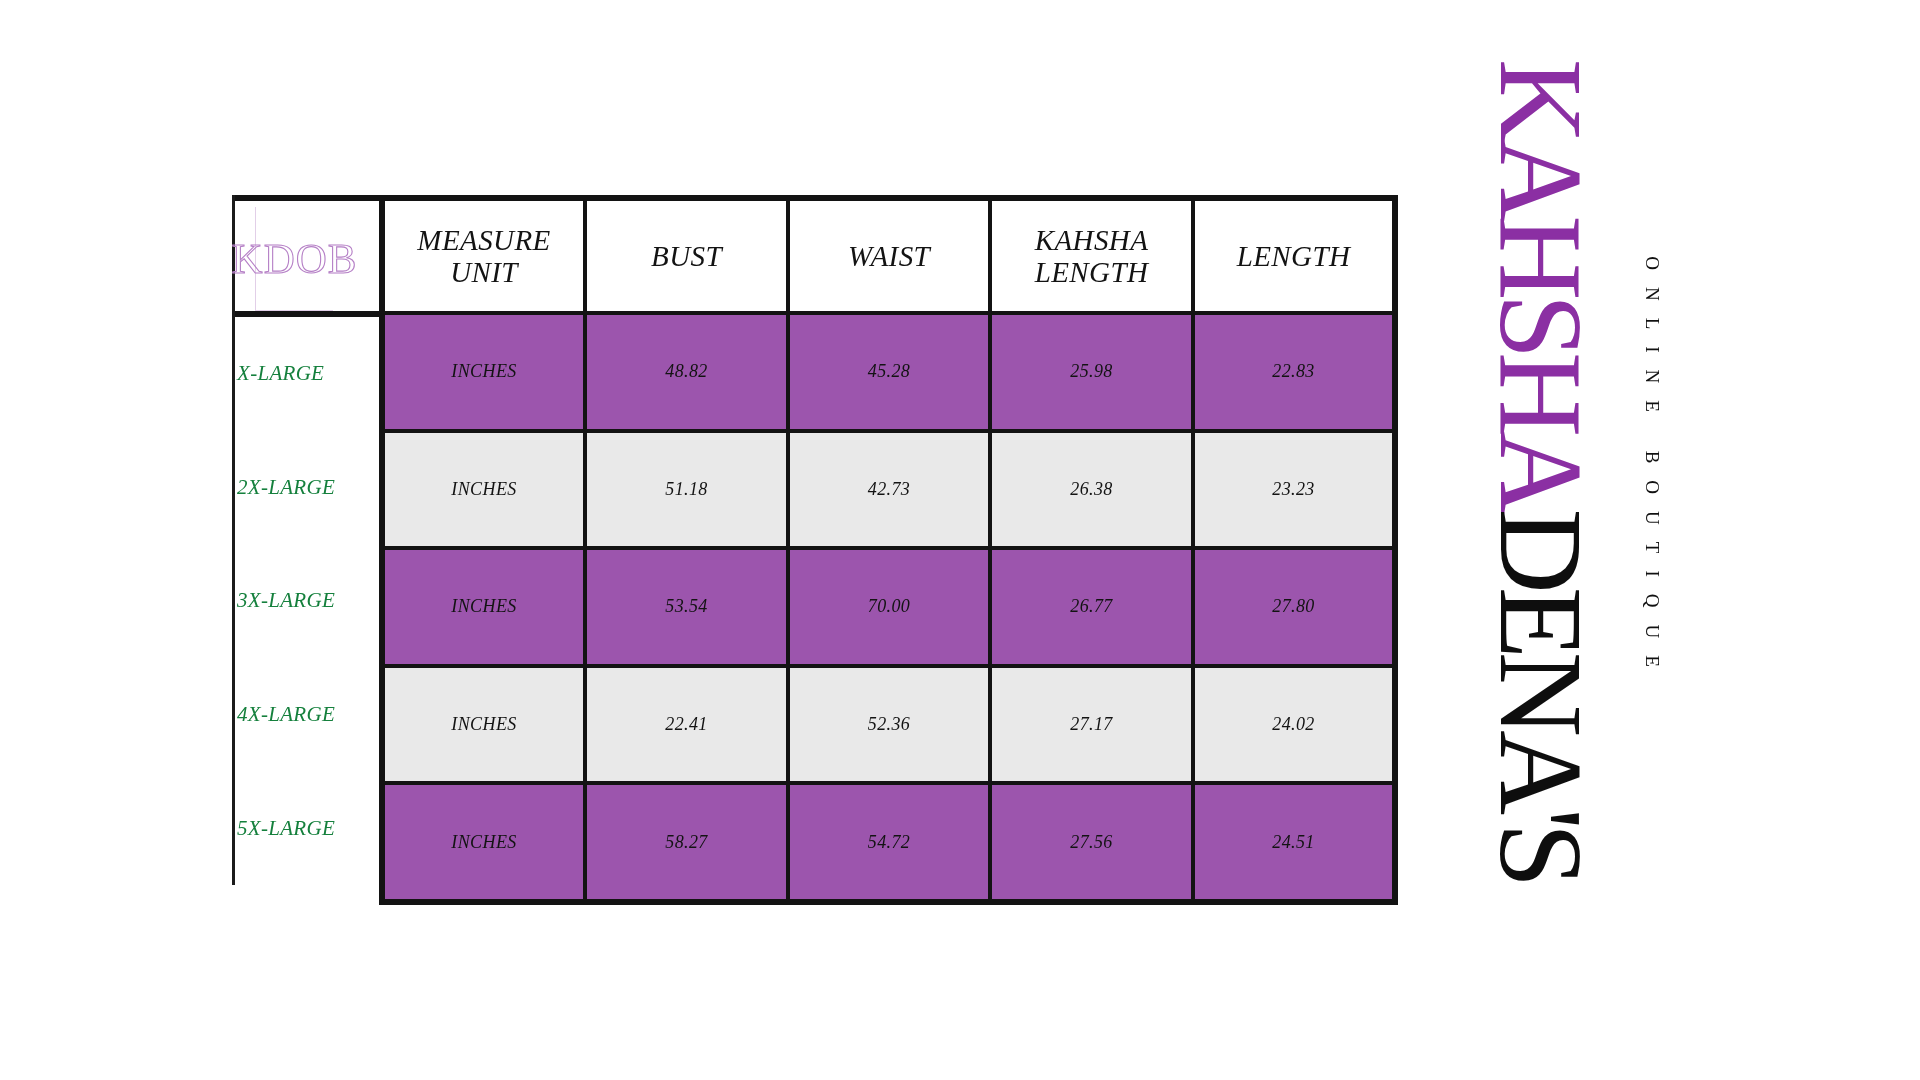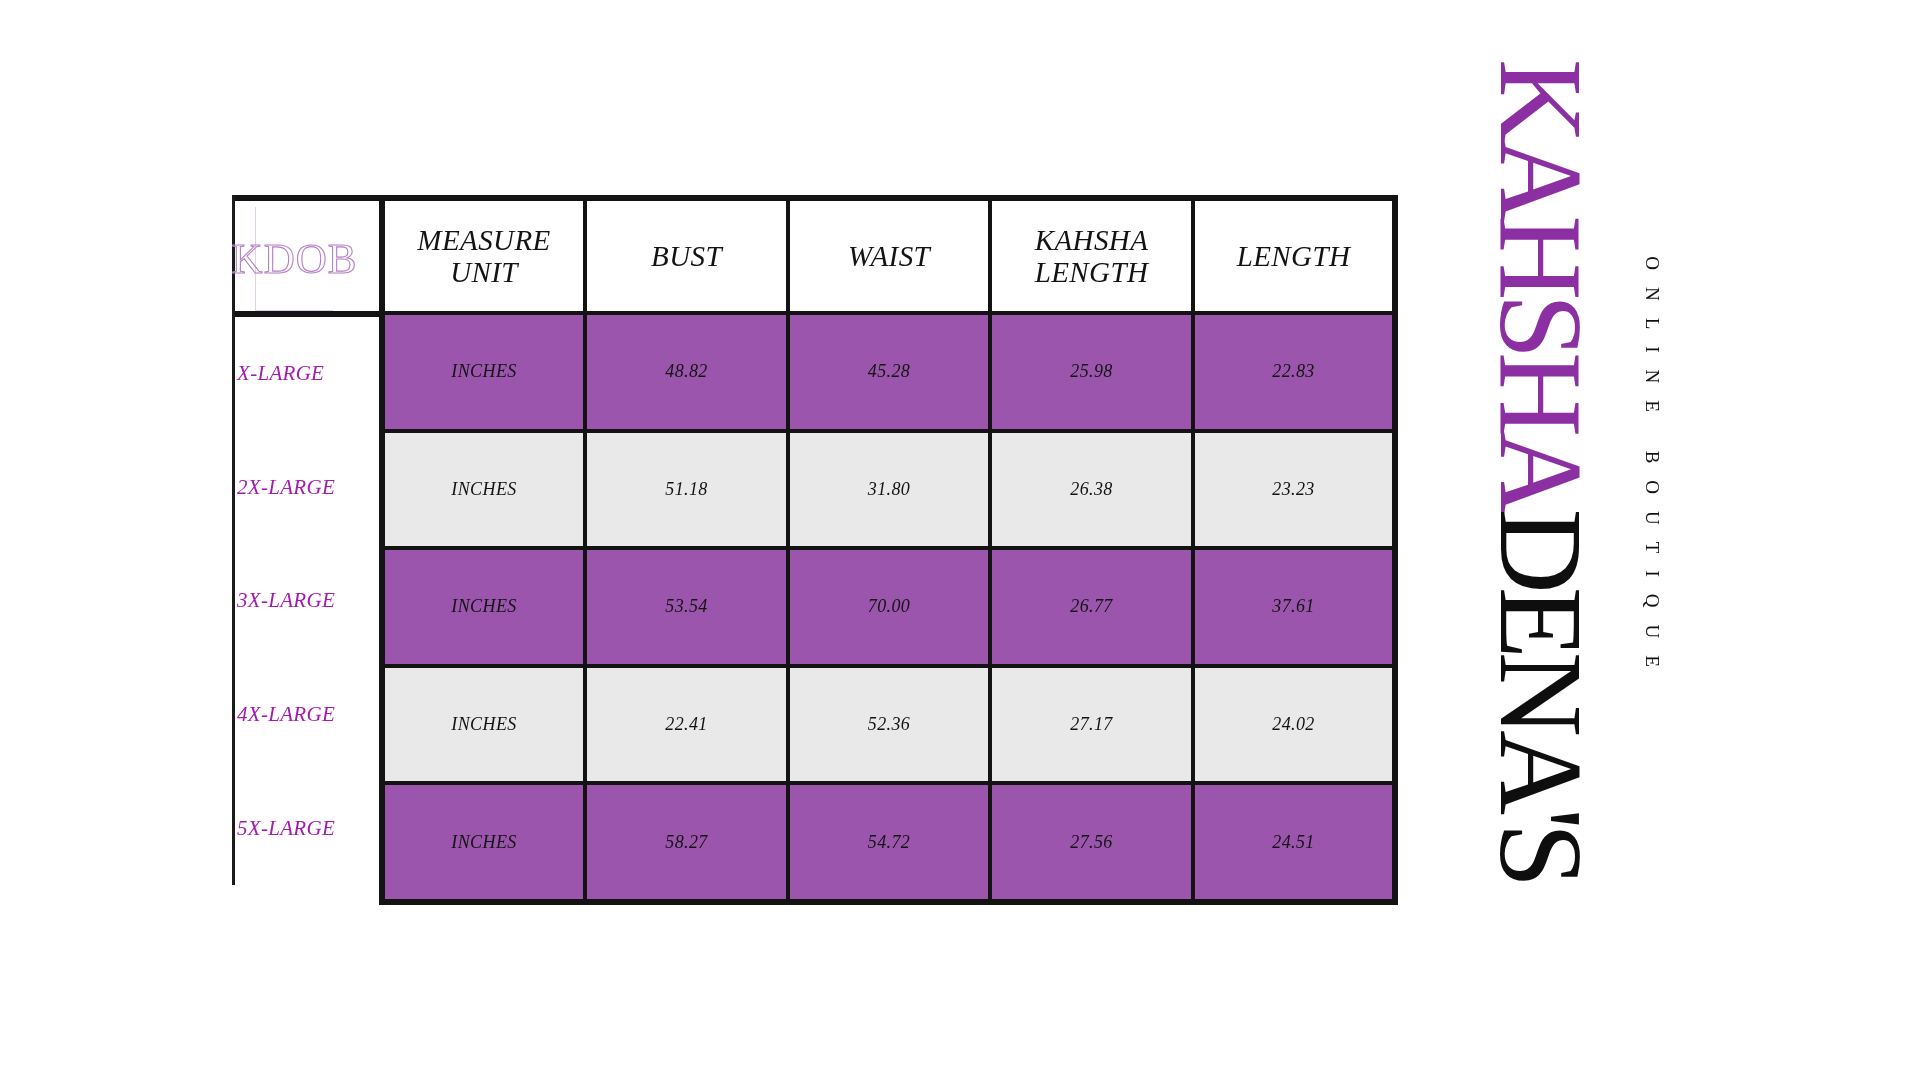--- a/index.html
+++ b/index.html
@@ -74,21 +74,21 @@
   }
   .size-cell {
     height: 113.6px;
     display: flex;
     align-items: center;
     justify-content: flex-start;
     padding-left: 2px;
     box-sizing: border-box;
     font-style: italic;
     font-size: 21px;
-    color: #a21caf;
+    color: #15803d;
     letter-spacing: 0.3px;
   }
 
   
   table.measure {
     position: absolute;
     left: 147px;
     top: 0;
     border-collapse: collapse;
     table-layout: fixed;
@@ -214,30 +214,30 @@
       <tr class="band-purple">
         <td class="unit-cell">INCHES</td>
         <td>48.82</td>
         <td>45.28</td>
         <td>25.98</td>
         <td>22.83</td>
       </tr>
       <tr class="band-grey">
         <td class="unit-cell">INCHES</td>
         <td>51.18</td>
-        <td>31.80</td>
+        <td>42.73</td>
         <td>26.38</td>
         <td>23.23</td>
       </tr>
       <tr class="band-purple">
         <td class="unit-cell">INCHES</td>
         <td>53.54</td>
         <td>70.00</td>
         <td>26.77</td>
-        <td>37.61</td>
+        <td>27.80</td>
       </tr>
       <tr class="band-grey">
         <td class="unit-cell">INCHES</td>
         <td>22.41</td>
         <td>52.36</td>
         <td>27.17</td>
         <td>24.02</td>
       </tr>
       <tr class="band-purple">
         <td class="unit-cell">INCHES</td>

